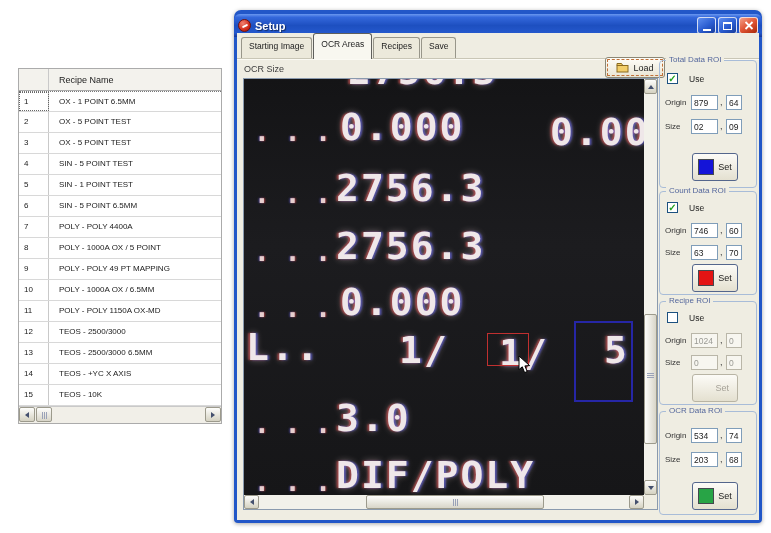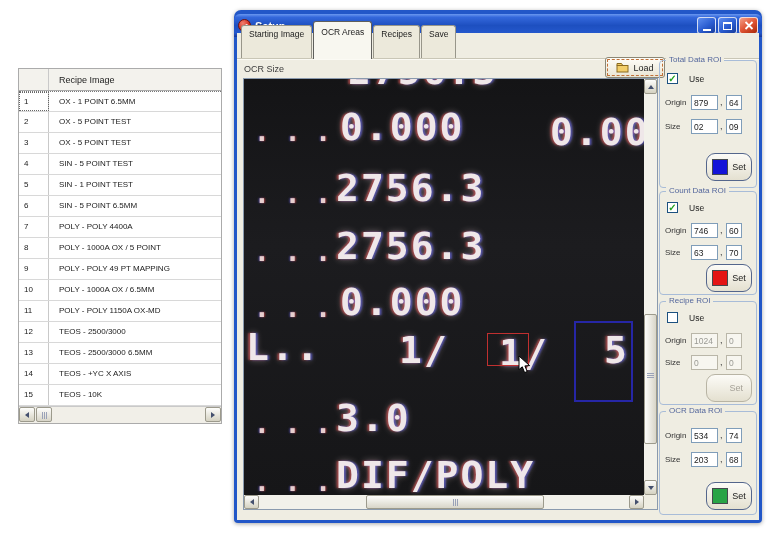--- a/index.html
+++ b/index.html
@@ -47,21 +47,21 @@
   .tbtn{width:19px;height:17px;border:1px solid rgba(255,255,255,.8);border-radius:3px;display:flex;
         align-items:center;justify-content:center;box-sizing:border-box;}
   .tbtn.bl{background:linear-gradient(145deg,#5E8EF0,#2A5CD0 55%,#173C9C);}
   .tbtn.rd{background:linear-gradient(145deg,#F4A088,#E05434 50%,#A82808);}
   .min-glyph{width:8px;height:3px;border-bottom:2px solid #fff;margin-top:5px;}
   .max-glyph{width:9px;height:8px;border:1px solid #fff;border-top:2px solid #fff;box-sizing:border-box;}
   .win-body{position:absolute;left:3px;right:3px;top:23px;bottom:3px;background:#EFEDE2;}
 
   
   .tabbar{position:absolute;left:4px;top:3px;height:22px;display:flex;align-items:flex-end;z-index:3;}
-  .tab{height:17px;padding:3px 7px 12px;font-size:8.5px;color:#222;background:#ECE9DB;
+  .tab{height:17px;padding:3px 7px 0;font-size:8.5px;color:#222;background:#ECE9DB;
        border:1px solid #98968A;border-bottom:none;border-radius:3px 3px 0 0;margin-right:1px;box-sizing:content-box;}
   .tab.active{height:20px;padding-top:5px;background:#F8F7F0;border-color:#5f5f5c;position:relative;top:1px;}
   .tabline{position:absolute;left:0;right:0;top:25px;height:1px;background:#FBFAF4;border-top:1px solid #C9C6B6;}
 
   .ocr-img-label{position:absolute;left:7px;top:31px;font-size:9px;color:#3c3c3c;}
 
   .load-btn{position:absolute;left:368px;top:24px;width:60px;height:21px;display:flex;align-items:center;
        justify-content:center;gap:4px;background:linear-gradient(#FEFDF8,#E9E5D4);border:1px solid #8A8776;
        border-radius:3px;outline:1px dashed #C07038;outline-offset:-3px;font-size:9px;color:#222;box-sizing:border-box;}
 
@@ -102,35 +102,35 @@
   .cb.checked::after{content:"\2713";}
   .cblab{position:absolute;left:23px;top:1px;font-size:8.5px;color:#222;margin-left:6px;}
   .frow{position:absolute;left:0;right:0;height:16px;}
   .flab{position:absolute;left:5px;top:3px;font-size:8px;color:#333;}
   .fld{position:absolute;top:0;height:15px;font-size:8.5px;border:1px solid #7F9DB9;background:#fff;
        padding:0 2px;box-sizing:border-box;font-family:"Liberation Sans",sans-serif;color:#222;}
   .fld.dis{color:#9a9a94;border-color:#B9B6A8;background:#F7F6F0;}
   .f1{left:31px;width:27px;} .f2{left:66px;width:16px;}
   .sep{position:absolute;left:60px;top:2px;font-size:9px;color:#333;}
   .sep::after{content:",";}
-  .setbtn{position:absolute;right:4px;width:46px;height:28px;display:flex;align-items:center;justify-content:center;
-       gap:4px;border:1px solid #54668C;border-radius:9px;background:linear-gradient(#FCFBF7,#E4E0D0);
+  .setbtn{position:absolute;right:18px;width:46px;height:28px;display:flex;align-items:center;justify-content:center;
+       gap:4px;border:1px solid #54668C;border-radius:3px;background:linear-gradient(#FCFBF7,#E4E0D0);
        font-size:9px;color:#222;box-sizing:border-box;}
   .setbtn .swatch{width:16px;height:16px;border:1px solid #44484E;box-sizing:border-box;}
   .setbtn.disabled{color:#A6A298;border-color:#B8B4A4;justify-content:flex-end;padding-right:8px;}
 </style>
 </head>
 <body>
 
 <div id="stage">
 
   <div id="tbl">
     <div class="tbl-head">
       <div class="th-num"></div>
-      <div class="th-name">Recipe Image</div>
+      <div class="th-name">Recipe Name</div>
     </div>
     <div class="trow sel">
       <div class="td-num">1</div>
       <div class="td-name">OX - 1 POINT 6.5MM</div>
     </div>
     <div class="trow">
       <div class="td-num">2</div>
       <div class="td-name">OX - 5 POINT TEST</div>
     </div>
     <div class="trow">

